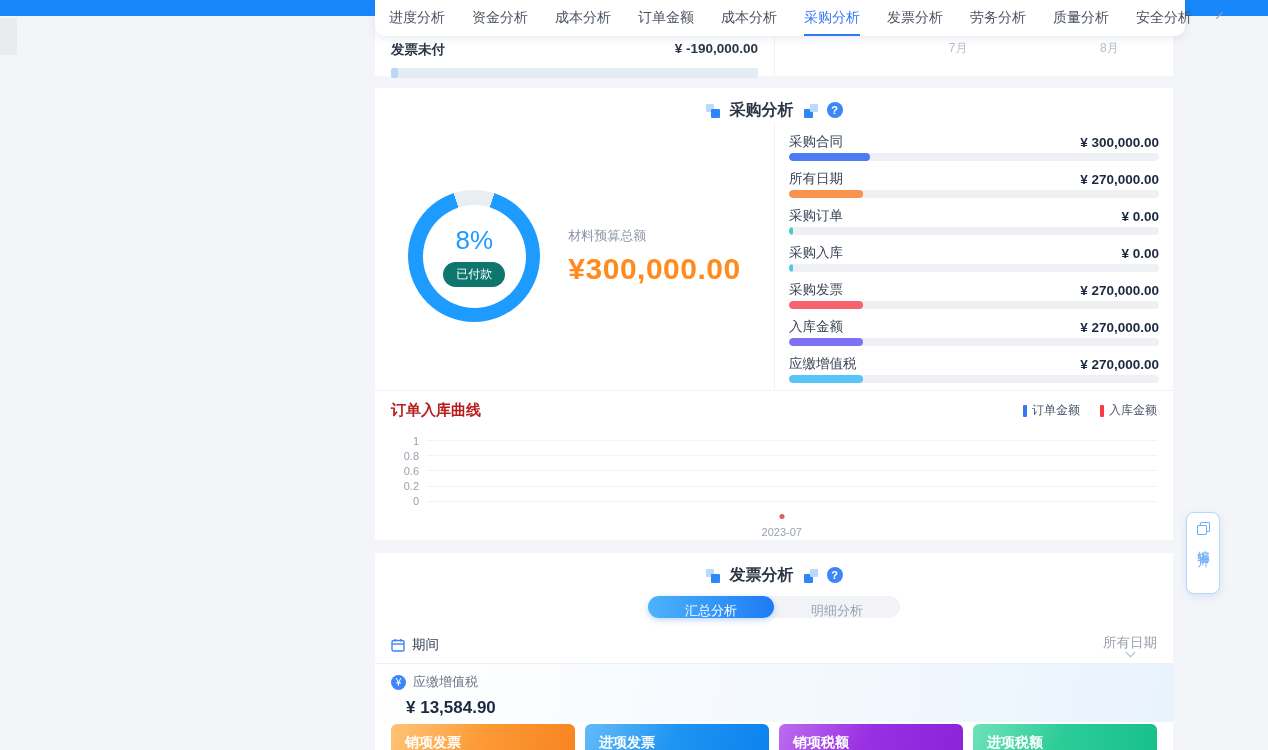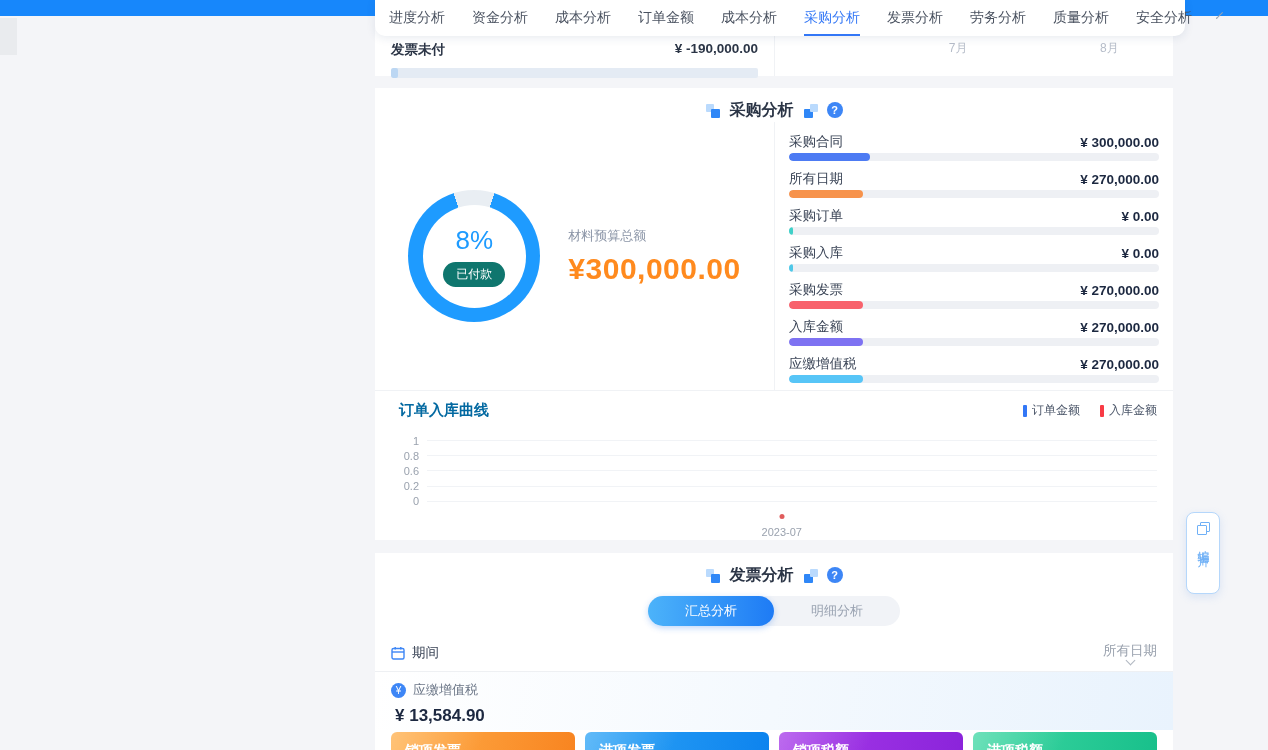--- a/index.html
+++ b/index.html
@@ -66,47 +66,47 @@
   .bar-row{margin-bottom:8px;}
   .bar-top{display:flex;justify-content:space-between;align-items:center;height:20px;font-size:13.5px;}
   .bar-label{color:#3a4456;}
   .bar-value{color:#1c2840;font-weight:700;}
   .bar-track{height:8px;background:#eef0f4;border-radius:4px;margin-top:1px;position:relative;overflow:hidden;}
   .bar-fill{position:absolute;left:0;top:0;height:100%;border-radius:4px;display:block;}
 
   
   .p2-chart{border-top:1px solid #f0f2f5;padding:10px 16px 0;height:150px;}
   .chart-head{display:flex;justify-content:space-between;align-items:center;}
-  .chart-title{font-size:15px;font-weight:700;color:#0369a1;margin-left:8px;}
+  .chart-title{font-size:15px;font-weight:700;color:#b91c1c;}
   .legend{display:flex;gap:20px;align-items:center;}
   .legend-item{display:flex;gap:5px;align-items:center;font-size:12px;color:#4a5568;}
   .legend-marker{width:4px;height:12px;border-radius:1px;display:inline-block;}
   .plot{margin-top:13px;position:relative;}
   .grid-row{display:flex;align-items:center;height:15.2px;}
   .tick{width:28px;text-align:right;font-size:11px;color:#9aa2ae;margin-right:8px;flex:none;}
   .grid-line{flex:1;border-top:1px solid #f1f3f6;height:0;}
   .chart-dot{position:absolute;width:5px;height:5px;border-radius:50%;background:#e05c5c;top:81px;transform:translateX(-50%);}
   .chart-xlabel{position:absolute;top:93px;transform:translateX(-50%);font-size:11px;color:#9aa2ae;}
 
   
   .p3{height:197px;overflow:hidden;}
-  .toggle{width:252px;height:30px;background:#f1f3f7;border-radius:16px;margin:9px auto 0;display:flex;}
+  .toggle{width:252px;height:22px;background:#f1f3f7;border-radius:16px;margin:9px auto 0;display:flex;}
   .seg{width:126px;line-height:30px;text-align:center;font-size:13px;color:#98a1b0;border-radius:16px;cursor:pointer;}
   .seg.active{background:linear-gradient(90deg,#4cb3fa,#1e7bf5);color:#fff;box-shadow:0 2px 6px rgba(40,120,240,.30);}
   .period{margin-top:8px;height:38px;display:flex;align-items:center;justify-content:space-between;
     padding:0 16px;border-bottom:1px solid #eef0f3;}
   .period-left{display:flex;align-items:center;gap:7px;font-size:13.5px;color:#3a4456;}
   .period-right{display:flex;align-items:center;font-size:13.5px;color:#9aa2ae;cursor:pointer;flex-direction:column;}
   .sm-chevron{width:7px;height:7px;border-right:1.4px solid #b0b7c1;border-bottom:1.4px solid #b0b7c1;
     transform:rotate(45deg);margin-top:-3px;}
   .vat{height:58px;padding:9px 16px 0;background:linear-gradient(100deg,#ffffff 0%,#f4f9fe 50%,#e9f3fd 100%);}
   .vat-top{display:flex;align-items:center;gap:7px;font-size:13px;color:#6b7687;}
   .vat-icon{width:15px;height:15px;border-radius:50%;background:#3d86f6;color:#fff;font-size:10px;
     line-height:15px;text-align:center;flex:none;}
-  .vat-amount{margin:7px 0 0 4px;font-size:17px;font-weight:700;color:#1c2840;}
+  .vat-amount{margin:7px 0 0 15px;font-size:17px;font-weight:700;color:#1c2840;}
   .cards{display:flex;gap:10px;padding:2px 16px 0;}
   .tax-card{flex:1;height:60px;border-radius:6px;padding:10px 14px;color:#fff;font-size:14px;font-weight:700;}
 
   
   .edit-btn{position:absolute;left:1186px;top:512px;width:34px;height:82px;background:#fff;
     border:1px solid #b5d7fb;border-radius:8px;box-shadow:0 3px 8px rgba(100,150,230,.18);
     display:flex;flex-direction:column;align-items:center;padding-top:9px;gap:5px;cursor:pointer;z-index:7;}
   .edit-icon{width:13px;height:13px;position:relative;flex:none;}
   .edit-icon::before{content:"";position:absolute;right:0;top:0;width:8px;height:8px;border:1.4px solid #6fb0f6;border-radius:1px;}
   .edit-icon::after{content:"";position:absolute;left:0;bottom:0;width:8px;height:8px;border:1.4px solid #6fb0f6;border-radius:1px;background:#fff;}

